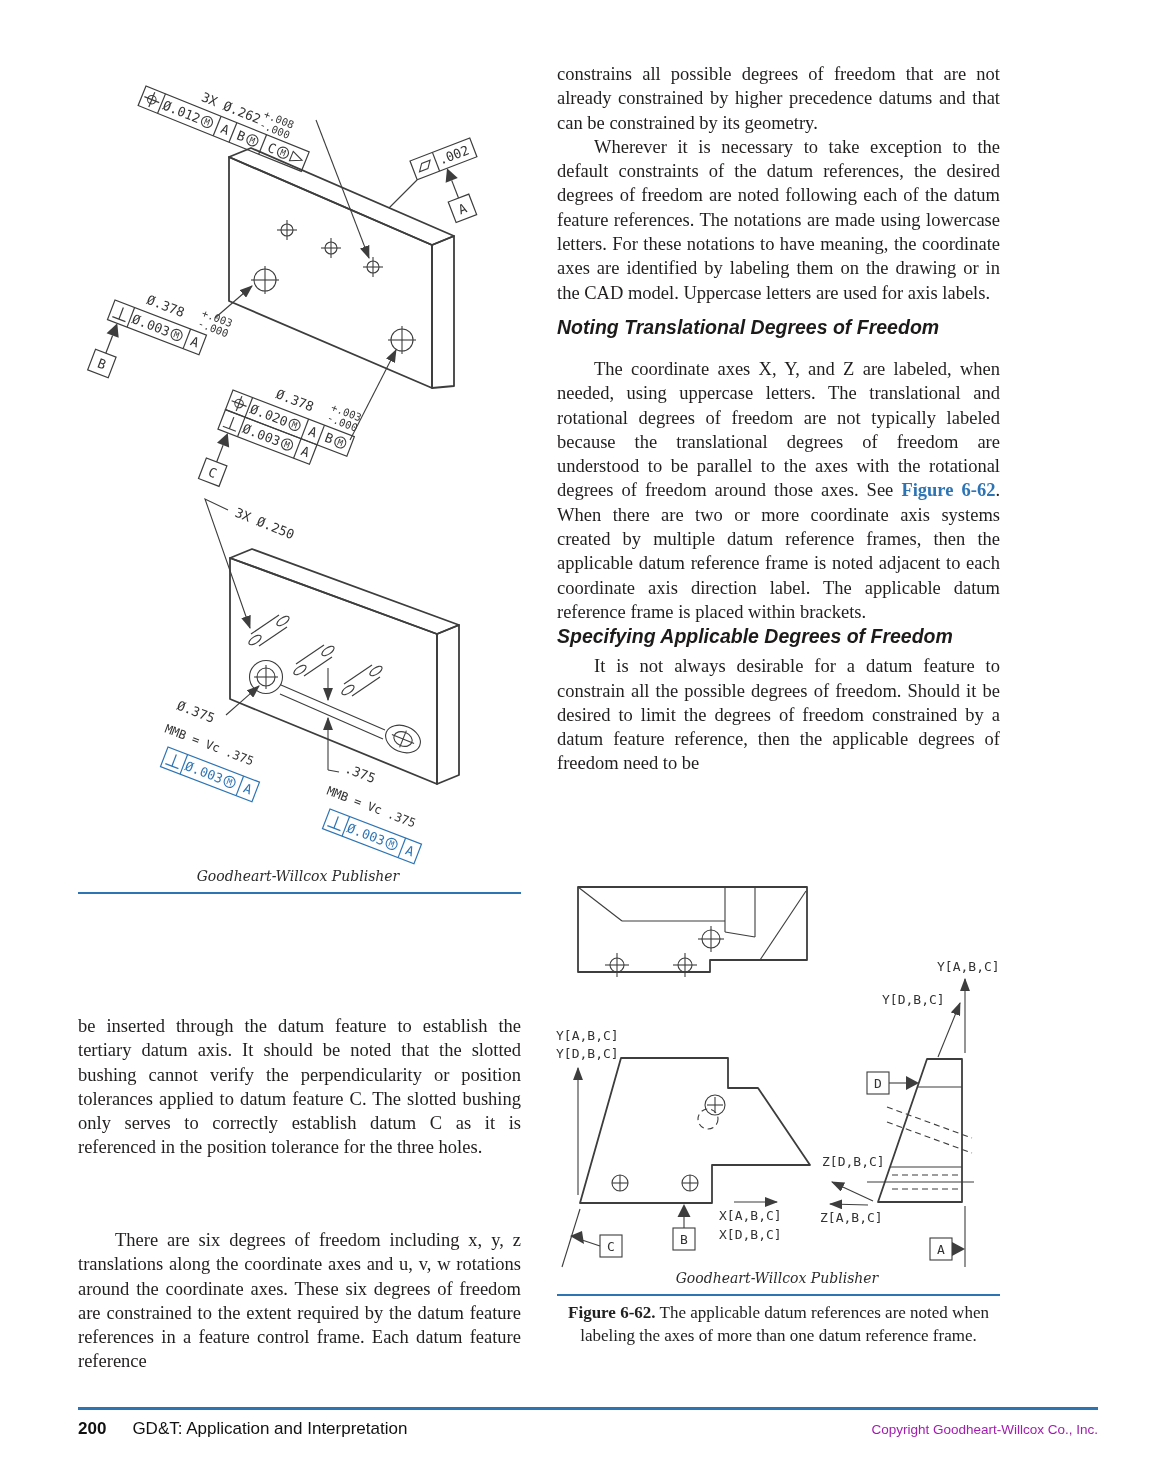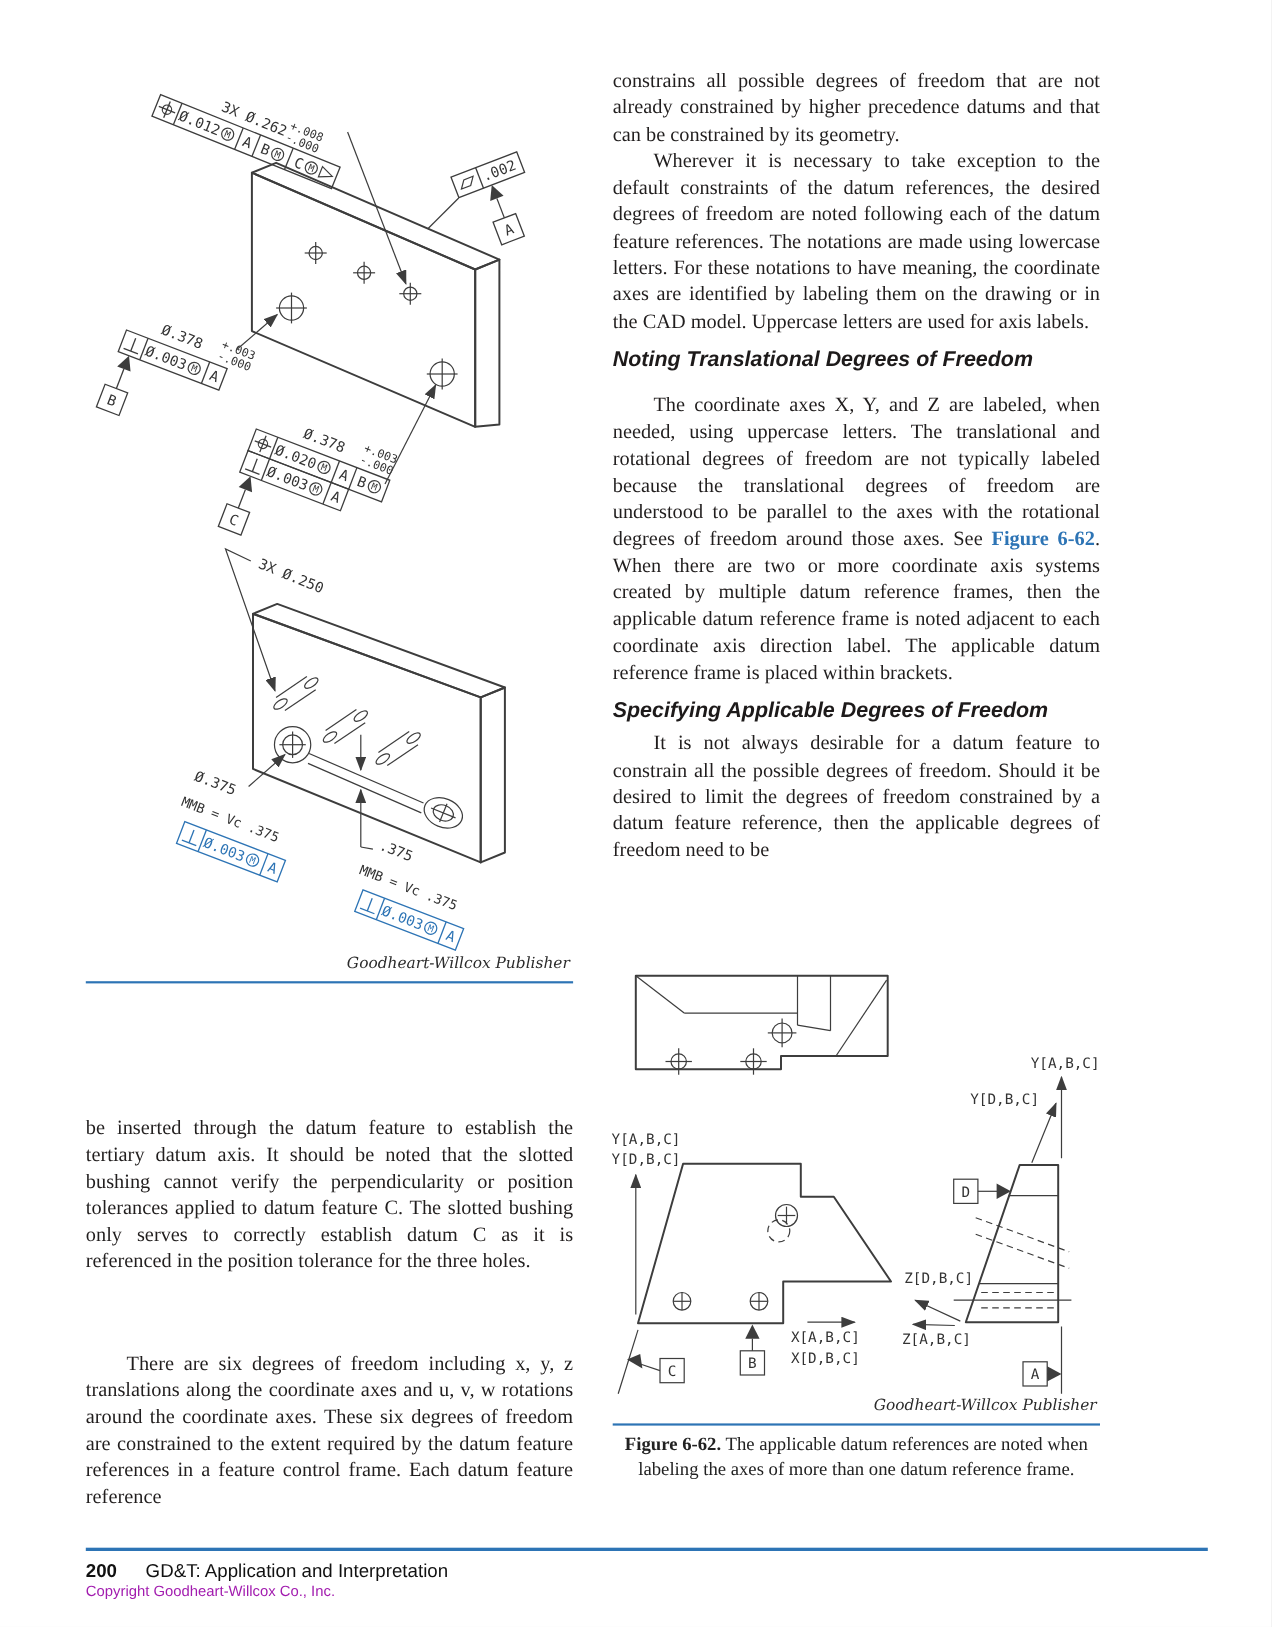--- a/index.html
+++ b/index.html
@@ -7,21 +7,21 @@
         font-family:"Liberation Serif",serif;color:#211e1e;overflow:hidden;}
   .abs{position:absolute;}
   
   .body-text{font-size:18.5px;line-height:24.3px;text-align:justify;}
   .body-text p{margin:0;}
   .indent{text-indent:37px;}
   .serif-head{font-family:"Liberation Serif",serif;font-weight:bold;font-size:23.5px;color:#1d1a1a;}
   .sans-head{font-family:"Liberation Sans",sans-serif;font-weight:bold;font-style:italic;
              font-size:19.5px;line-height:25px;color:#1d1a1a;}
   .figref{font-weight:bold;color:#2d74b5;}
-  .credit{font-style:italic;font-family:"DejaVu Serif",serif;font-size:14px;color:#2b2b2b;text-align:right;}
+  .credit{font-style:italic;font-family:"DejaVu Serif",serif;font-size:14px;color:#2b2b2b;text-align:center;}
   .cap-rule{border-top:2.5px solid #2d74b5;height:0;}
   .caption{font-size:17px;line-height:22.5px;color:#222;}
   .caption b{font-weight:bold;}
   
   .foot-rule{border-top:3px solid #2d74b5;height:0;}
   .footer-row{display:flex;justify-content:space-between;align-items:baseline;
               font-family:"Liberation Sans",sans-serif;font-size:17px;color:#111;}
   .footer-left{display:flex;gap:26px;align-items:baseline;}
   .pgnum{font-weight:bold;}
   .copyright{font-size:13.5px;color:#a21caf;}
@@ -292,21 +292,21 @@
   </div>
   <div class="abs body-text" style="left:78px;top:1228px;width:443px;">
     <p class="indent">There are six degrees of freedom including x, y, z translations along the coordinate axes and u, v, w rotations around the coordinate axes. These six degrees of freedom are constrained to the extent required by the datum feature references in a feature control frame. Each datum feature reference</p>
   </div>
 
   <div class="abs body-text" style="left:557px;top:62px;width:443px;">
     <p>constrains all possible degrees of freedom that are not already constrained by higher precedence datums and that can be constrained by its geometry.</p>
     <p class="indent">Wherever it is necessary to take exception to the default constraints of the datum references, the desired degrees of freedom are noted following each of the datum feature references. The notations are made using lowercase letters. For these notations to have meaning, the coordinate axes are identified by labeling them on the drawing or in the CAD model. Uppercase letters are used for axis labels.</p>
     <div class="sans-head" style="margin-top:10px;margin-bottom:17px;">Noting Translational Degrees of Freedom</div>
     <p class="indent"><span>The coordinate axes X, Y, and Z are labeled, when needed, using uppercase letters. The translational and rotational degrees of freedom are not typically labeled because the translational degrees of freedom are understood to be parallel to the axes with the rotational degrees of freedom around those axes. See </span><span class="figref">Figure 6-62</span><span>. When there are two or more coordinate axis systems created by multiple datum reference frames, then the applicable datum reference frame is noted adjacent to each coordinate axis direction label. The applicable datum reference frame is placed within brackets.</span></p>
-    <div class="sans-head" style="margin-top:10px;margin-bottom:5px;">
+    <div class="sans-head" style="margin-bottom:5px;">
       <div>Specifying Applicable Degrees of Freedom</div>
     </div>
     <p class="indent">It is not always desirable for a datum feature to constrain all the possible degrees of freedom. Should it be desired to limit the degrees of freedom constrained by a datum feature reference, then the applicable degrees of freedom need to be</p>
   </div>
 
   <svg class="abs" style="left:552px;top:875px;" width="470" height="392" viewBox="0 0 470 392">
     <defs>
       <marker id="arr2" markerWidth="12" markerHeight="9" refX="11" refY="4.5" orient="auto">
         <path d="M0,0 L12,4.5 L0,9 Z" fill="#3d3d3d"></path>
       </marker>
@@ -401,21 +401,21 @@
     </g>
   </svg>
 
   <div class="abs credit" style="left:557px;top:1270px;width:440px;">Goodheart-Willcox Publisher</div>
   <div class="abs cap-rule" style="left:557px;top:1294px;width:443px;"></div>
   <div class="abs caption" style="left:557px;top:1302px;width:443px;text-align:center;">
     <b>Figure 6-62.</b><span> The applicable datum references are noted when labeling the axes of more than one datum reference frame.</span>
   </div>
 
   <div class="abs foot-rule" style="left:78px;top:1407px;width:1020px;"></div>
-  <div class="abs footer-row" style="left:78px;top:1419px;width:1020px;flex-direction:column;">
+  <div class="abs footer-row" style="left:78px;top:1419px;width:1020px;">
     <div class="footer-left">
       <span class="pgnum">200</span>
       <span>GD&amp;T: Application and Interpretation</span>
     </div>
     <span class="copyright">Copyright Goodheart-Willcox Co., Inc.</span>
   </div>
 
 </div>
 
 </body></html>

